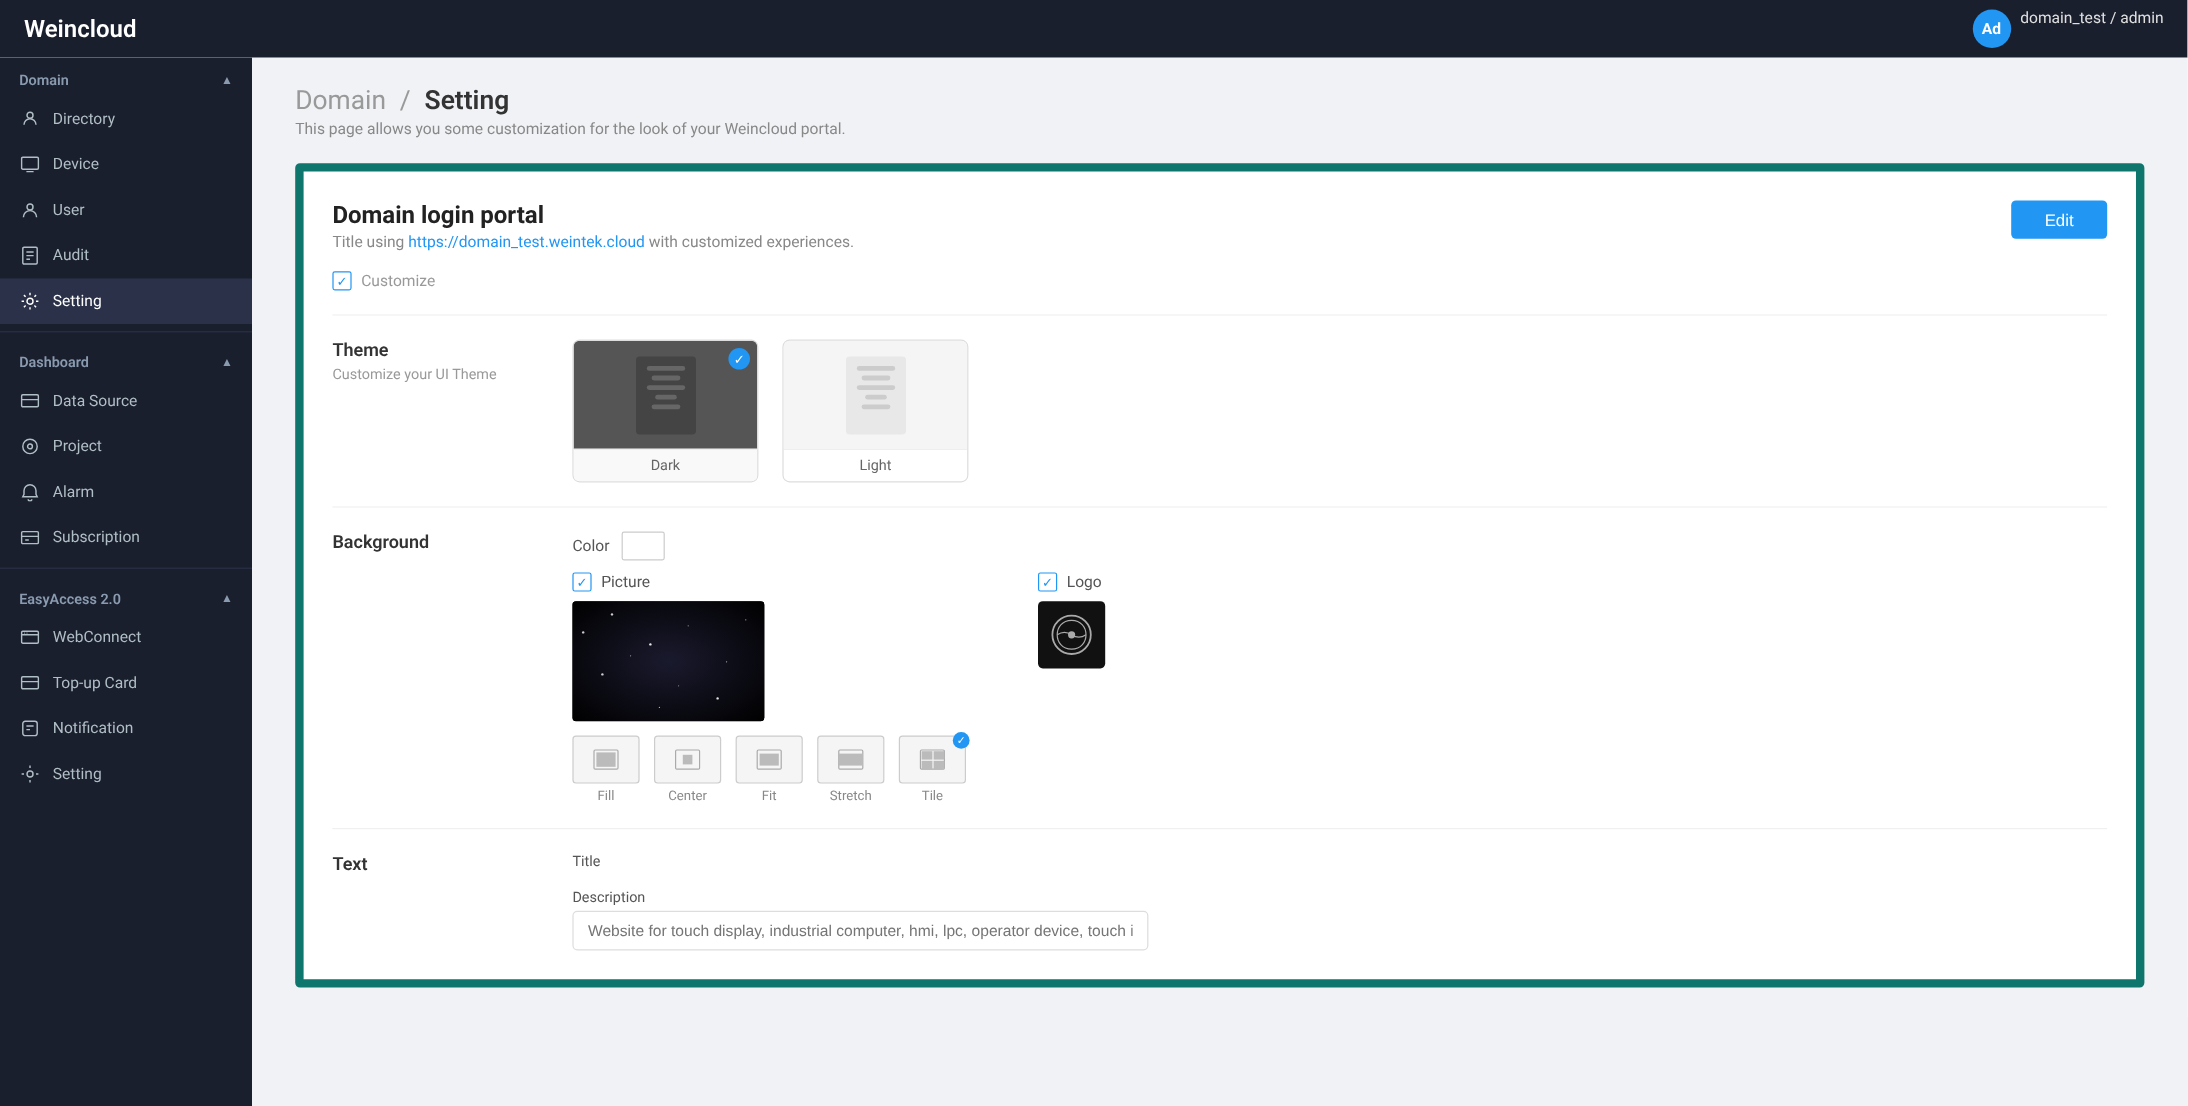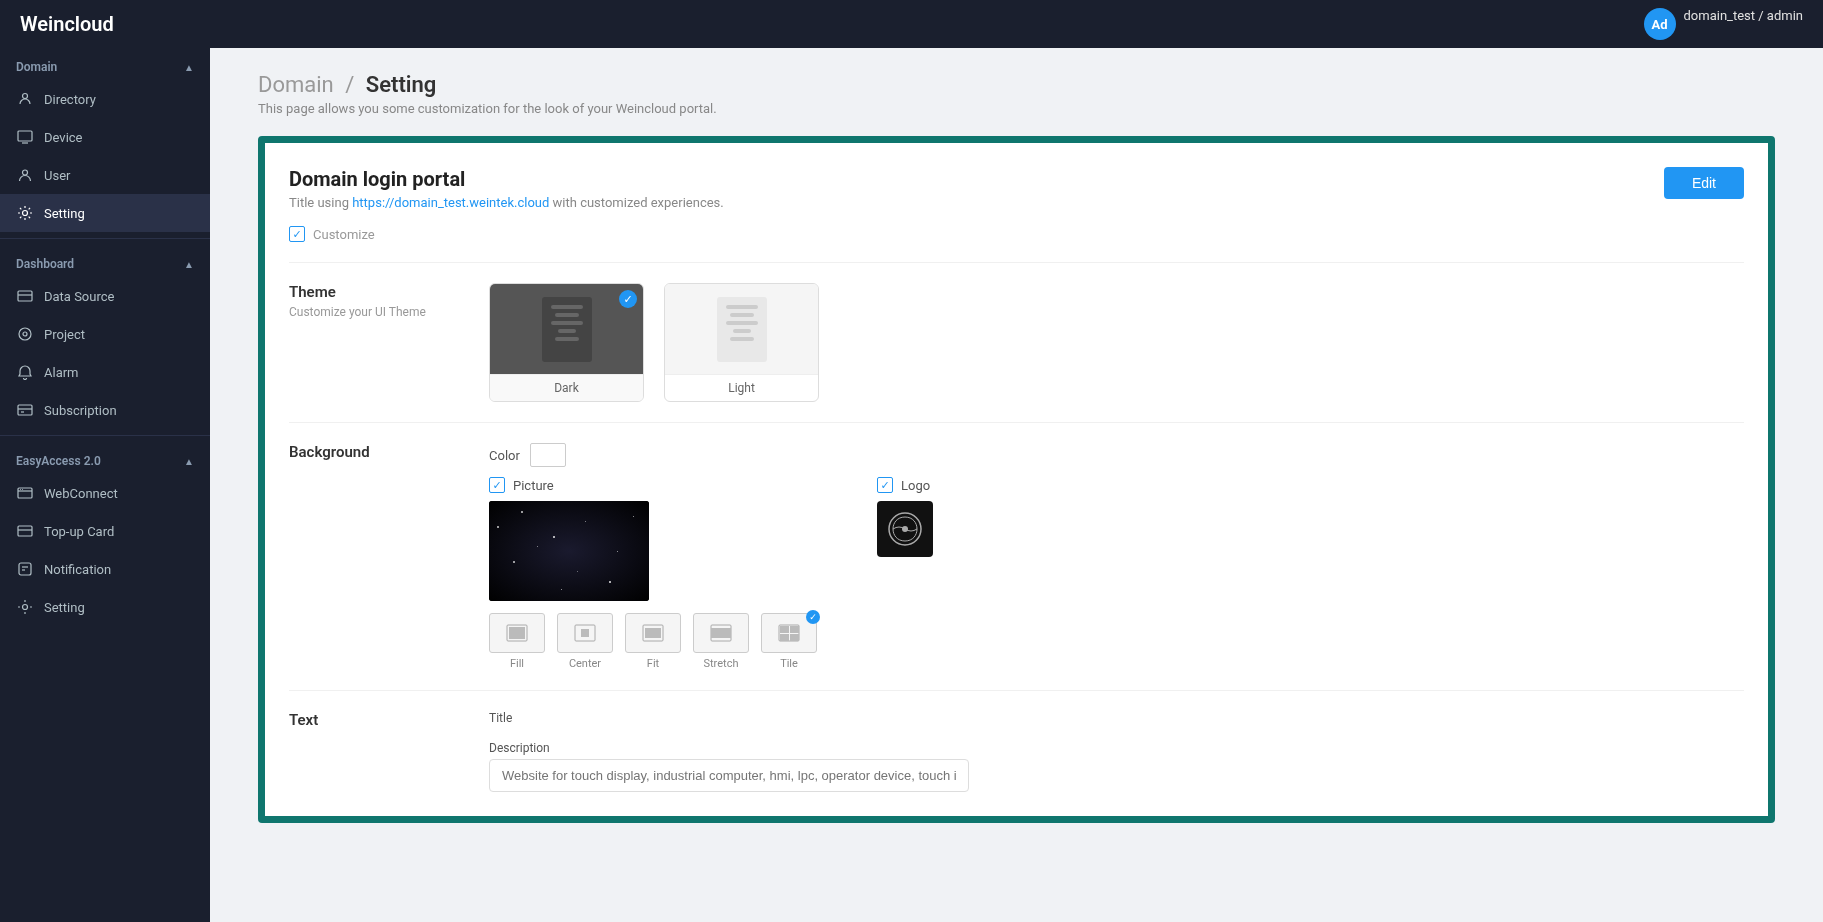--- a/index.html
+++ b/index.html
@@ -60,21 +60,21 @@
     .sidebar-divider { border: none; border-top: 1px solid #2a3148; margin: 6px 0; }
 
     
     .main {
       flex: 1;
       overflow-y: auto;
       background: #f0f2f5;
       padding: 0;
     }
     .main-inner {
-      padding: 24px 48px;
+      padding: 24px 36px;
     }
 
     
     .breadcrumb { font-size: 22px; font-weight: 500; color: #333; margin-bottom: 4px; }
     .breadcrumb .domain-part { color: #999; font-weight: 400; }
     .breadcrumb .sep { color: #999; font-weight: 400; margin: 0 6px; }
     .breadcrumb .setting-part { color: #333; font-weight: 600; }
     .breadcrumb-sub { font-size: 13px; color: #888; margin-bottom: 20px; }
 
     
@@ -300,20 +300,31 @@
     </div>
     <div class="sidebar-item">
       <span class="sidebar-icon">
         <svg width="16" height="16" viewBox="0 0 16 16" fill="none">
             <circle cx="8" cy="5.5" r="2.5" stroke="#b0bec5" stroke-width="1.2"></circle>
             <path d="M2.5 14c0-3.038 2.462-5.5 5.5-5.5s5.5 2.462 5.5 5.5" stroke="#b0bec5" stroke-width="1.2"></path>
           </svg>
       </span>
       <span>User</span>
     </div>
+    <div class="sidebar-item">
+      <span class="sidebar-icon">
+        <svg width="16" height="16" viewBox="0 0 16 16" fill="none">
+            <rect x="2" y="1" width="12" height="14" rx="1" stroke="#b0bec5" stroke-width="1.2"></rect>
+            <line x1="5" y1="5" x2="11" y2="5" stroke="#b0bec5" stroke-width="1.2"></line>
+            <line x1="5" y1="8" x2="11" y2="8" stroke="#b0bec5" stroke-width="1.2"></line>
+            <line x1="5" y1="11" x2="8" y2="11" stroke="#b0bec5" stroke-width="1.2"></line>
+          </svg>
+      </span>
+      <span>Audit</span>
+    </div>
     <div class="sidebar-item active">
       <span class="sidebar-icon">
         <svg width="16" height="16" viewBox="0 0 16 16" fill="none">
             <circle cx="8" cy="8" r="2.5" stroke="#fff" stroke-width="1.2"></circle>
             <path d="M8 1v2M8 13v2M1 8h2M13 8h2M2.93 2.93l1.41 1.41M11.66 11.66l1.41 1.41M2.93 13.07l1.41-1.41M11.66 4.34l1.41-1.41" stroke="#fff" stroke-width="1.2"></path>
           </svg>
       </span>
       <span>Setting</span>
     </div>
 

